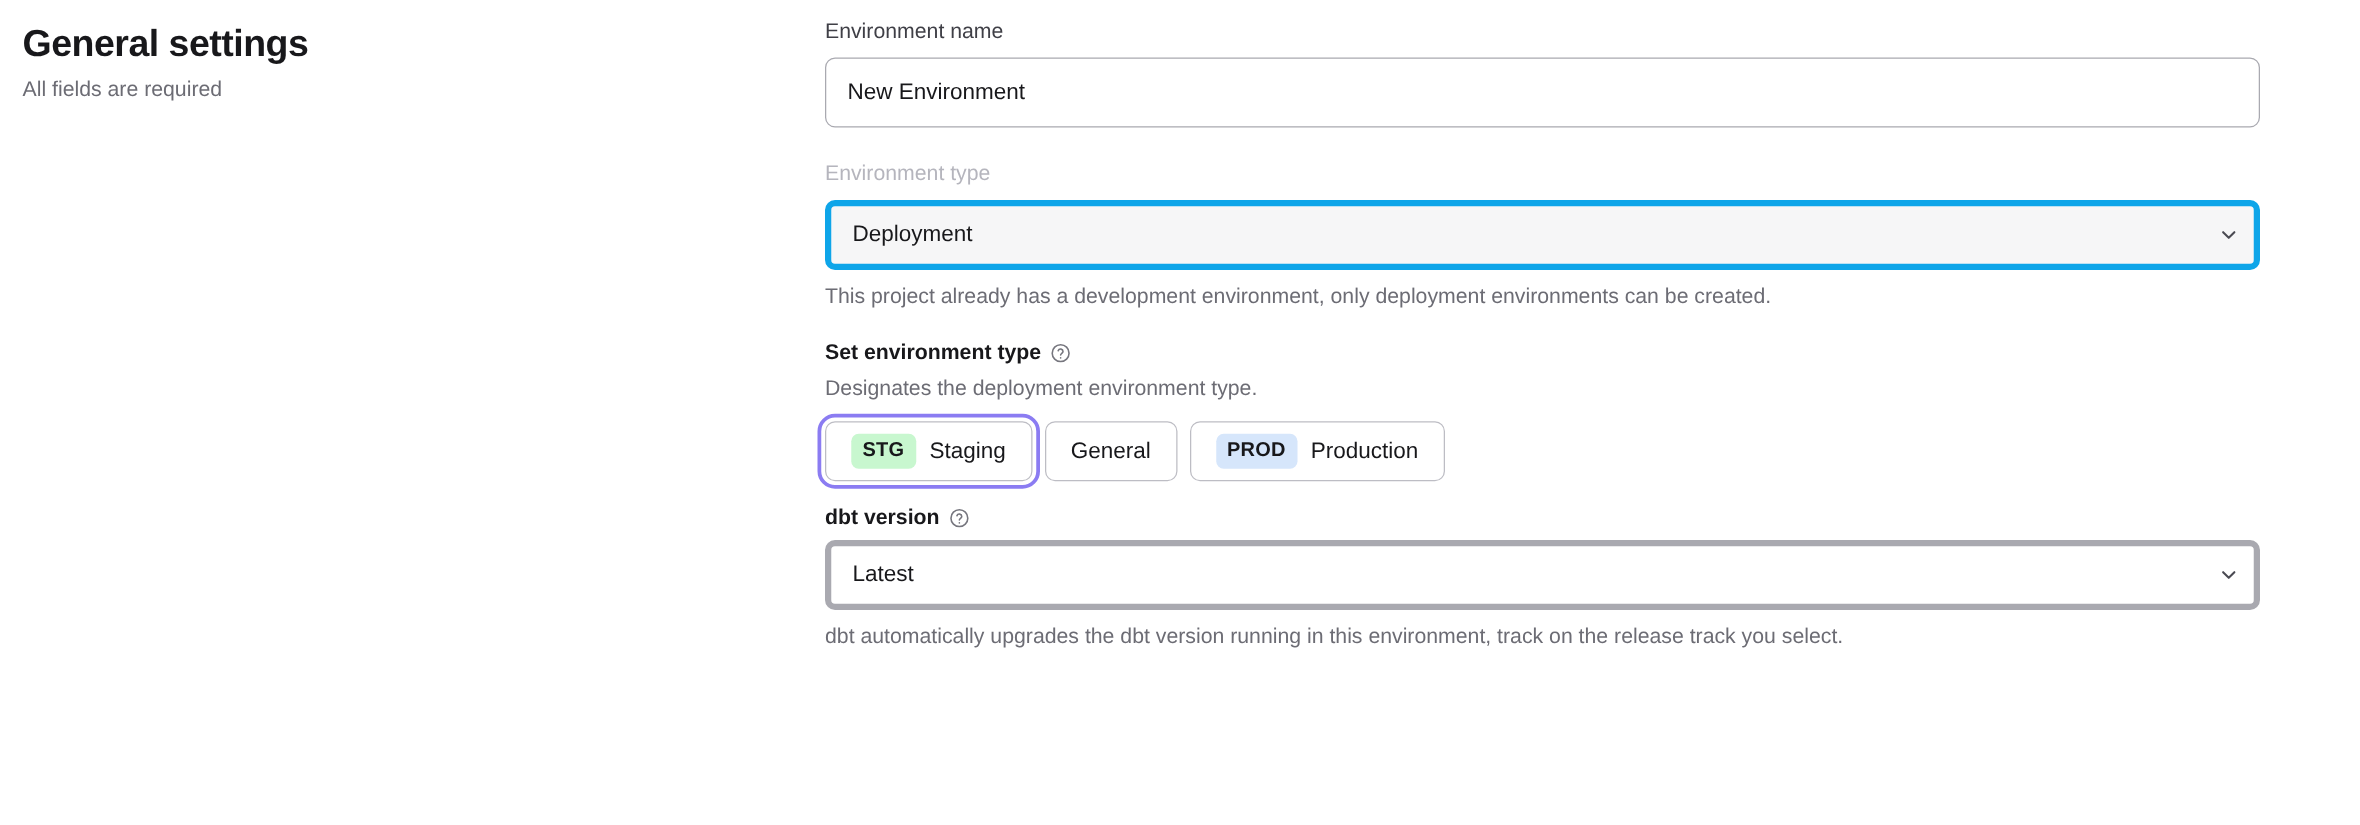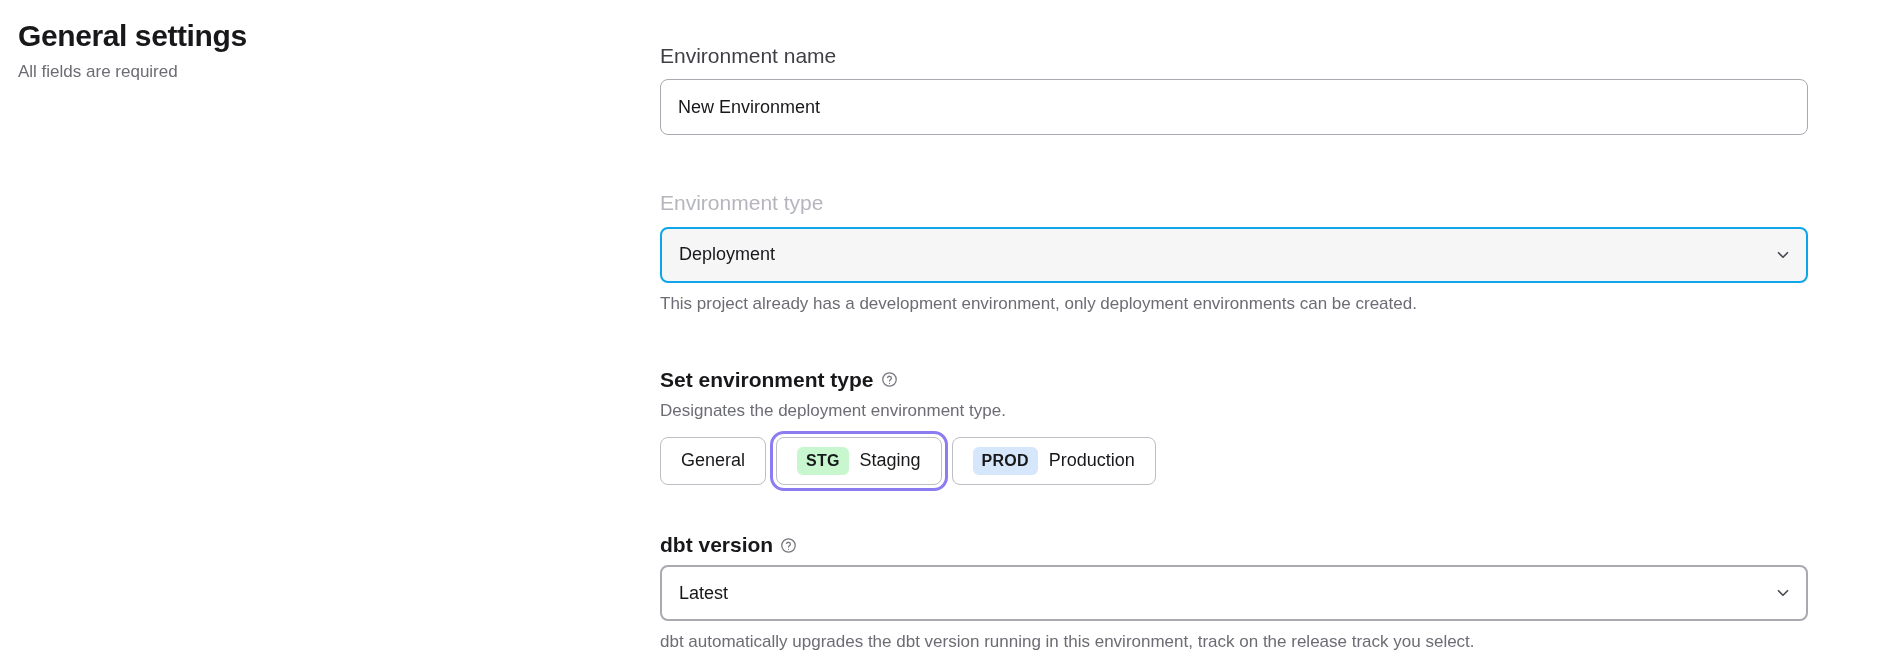--- a/index.html
+++ b/index.html
@@ -50,27 +50,26 @@
   
   .form-col {
     width: 1188px;
     flex: 0 0 1188px;
     padding: 14px 40px 0 0;
   }
 
   .field-block { margin-bottom: 0; }
 
   .field-label {
-    font-size: 21px;
+    font-size: 17px;
     font-weight: 400;
     color: #3f3f46;
     line-height: 1.35;
     margin-bottom: 9px;
     display: block;
-    margin-top: 28px;
   }
   .field-label.disabled { color: #b5b5bd; }
 
   .field-label.strong {
     font-weight: 700;
     color: #18181b;
     margin-bottom: 6px;
     display: flex;
     align-items: center;
     gap: 7px;
@@ -100,21 +99,21 @@
     display: block;
   }
 
   .select-wrap {
     position: relative;
     width: 100%;
   }
   .select-box {
     width: 100%;
     height: 56px;
-    border: 2px solid #0ea5e9;
+    border: 5px solid #0ea5e9;
     border-radius: 8px;
     background: #f6f6f7;
     font-size: 18px;
     color: #18181b;
     padding: 0 44px 0 17px;
     display: flex;
     align-items: center;
   }
   .select-box.enabled {
     background: #ffffff;
@@ -247,27 +246,27 @@
           <svg viewBox="0 0 24 24" fill="none" stroke="currentColor" stroke-width="1.8" stroke-linecap="round" stroke-linejoin="round">
             <circle cx="12" cy="12" r="9.5"></circle>
             <path d="M9.3 9.2a2.8 2.8 0 0 1 5.4 1c0 1.9-2.7 2.3-2.7 4"></path>
             <circle cx="12" cy="17.4" r="0.9" fill="currentColor" stroke="none"></circle>
           </svg>
         </span>
       </div>
       <div class="helper-text" style="margin-top:4px;">Designates the deployment environment type.</div>
 
       <div class="seg-group">
-        <button class="seg-btn">
-          <span class="seg-label">General</span>
-        </button>
-
         <button class="seg-btn focused" style="outline-color: rgb(139, 124, 242);">
           <span class="seg-badge" style="background: rgb(200, 247, 207);">STG</span>
           <span class="seg-label">Staging</span>
+        </button>
+
+        <button class="seg-btn">
+          <span class="seg-label">General</span>
         </button>
 
         <button class="seg-btn">
           <span class="seg-badge" style="background: rgb(214, 230, 251);">PROD</span>
           <span class="seg-label">Production</span>
         </button>
       </div>
     </div>
 
     <div class="gap-18"></div>

